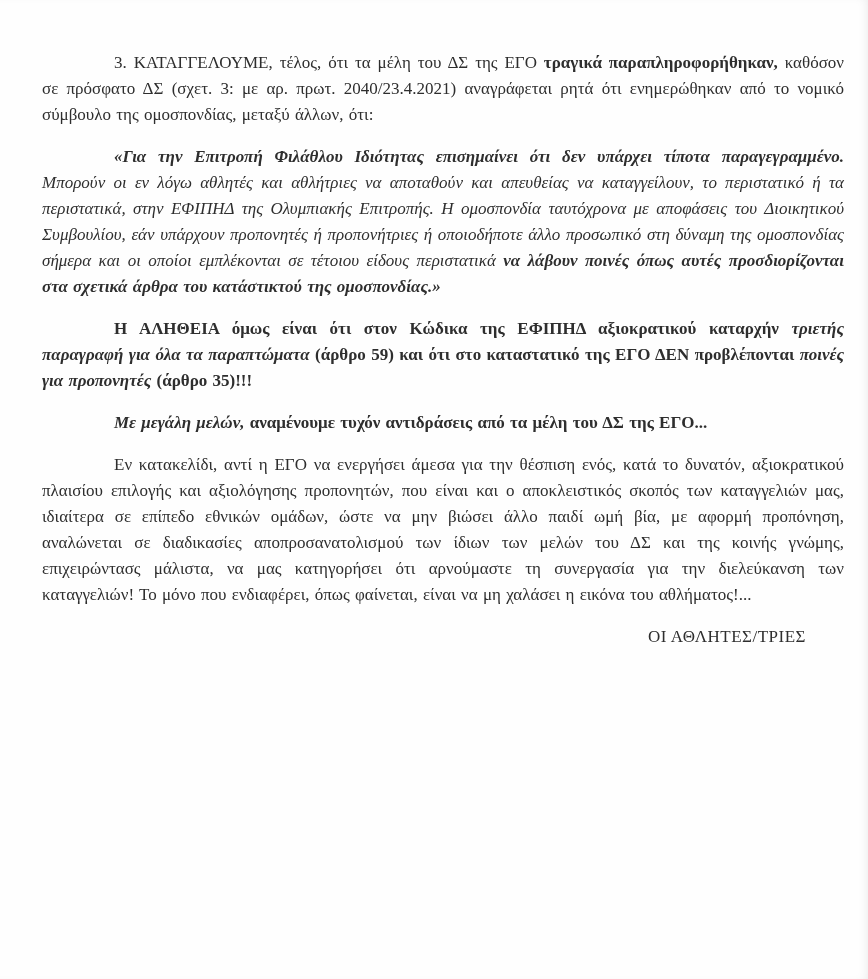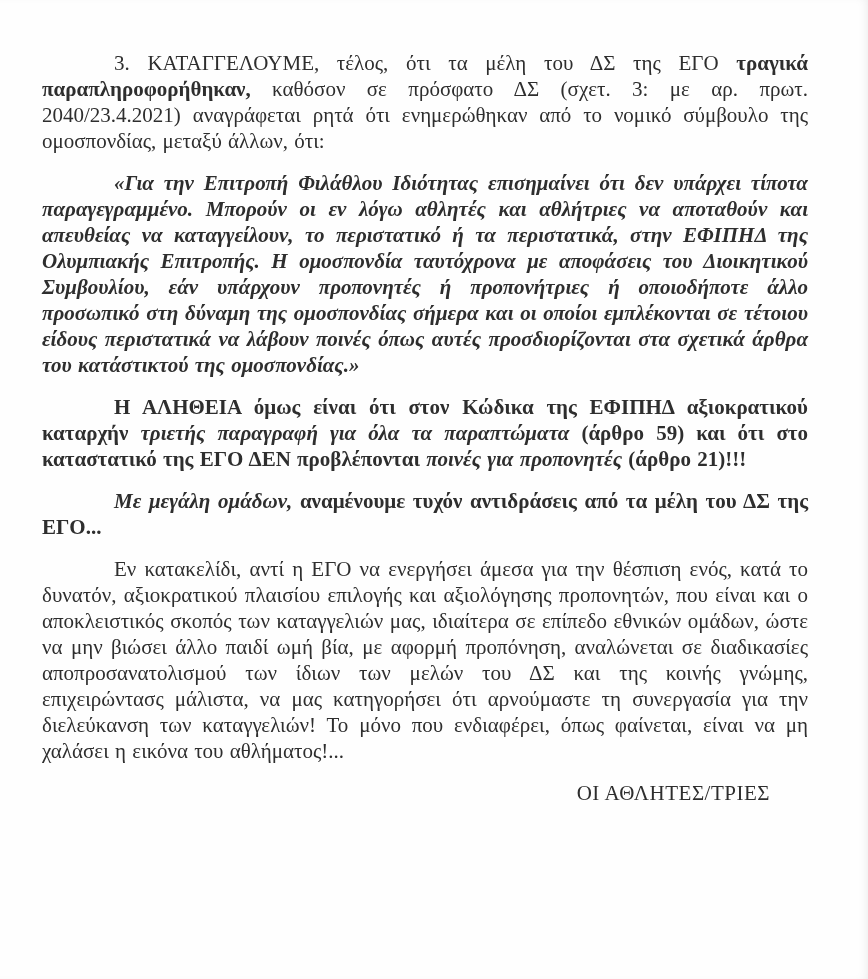--- a/index.html
+++ b/index.html
@@ -10,48 +10,48 @@
   }
   .page {
     position: relative;
     box-sizing: border-box;
     width: 868px;
     min-height: 979px;
     margin: 0 auto;
     background: #fefefe;
     color: #2e2e2e;
     font-family: "Liberation Serif", "DejaVu Serif", serif;
-    font-size: 21px;
+    font-size: 17px;
     line-height: 26px;
-    padding: 50px 60px 60px 42px;
+    padding: 50px 24px 60px 42px;
     box-shadow: inset -6px 0 14px -10px rgba(0,0,0,0.18);
   }
   .doc-body p {
     margin: 0 0 16px 0;
     text-align: justify;
     text-indent: 72px;
     word-spacing: 1px;
   }
   .seg-normal { font-weight: 400; font-style: normal; }
   .seg-bold { font-weight: 700; font-style: normal; }
-  .seg-italic { font-weight: 700; font-style: italic; }
+  .seg-italic { font-weight: 400; font-style: italic; }
   .seg-bold-italic { font-weight: 700; font-style: italic; }
   .signature {
     margin-top: 3px;
     padding-right: 38px;
     text-align: right;
     letter-spacing: 0.5px;
     white-space: nowrap;
   }
 </style>
 </head>
 <body>
 
 <div class="page">
   <div class="doc-body" id="doc-body">
       <p><span class="seg-normal">3. ΚΑΤΑΓΓΕΛΟΥΜΕ, τέλος, ότι τα μέλη του ΔΣ της ΕΓΟ </span><span class="seg-bold">τραγικά παραπληροφορήθηκαν,</span><span class="seg-normal"> καθόσον σε πρόσφατο ΔΣ (σχετ. 3: με αρ. πρωτ. 2040/23.4.2021) αναγράφεται ρητά ότι ενημερώθηκαν από το νομικό σύμβουλο της ομοσπονδίας, μεταξύ άλλων, ότι:</span></p>
       <p><span class="seg-bold-italic">«Για την Επιτροπή Φιλάθλου Ιδιότητας επισημαίνει ότι δεν υπάρχει τίποτα παραγεγραμμένο. </span><span class="seg-italic">Μπορούν οι εν λόγω αθλητές και αθλήτριες να αποταθούν και απευθείας να καταγγείλουν, το περιστατικό ή τα περιστατικά, στην ΕΦΙΠΗΔ της Ολυμπιακής Επιτροπής. Η ομοσπονδία ταυτόχρονα με αποφάσεις του Διοικητικού Συμβουλίου, εάν υπάρχουν προπονητές ή προπονήτριες ή οποιοδήποτε άλλο προσωπικό στη δύναμη της ομοσπονδίας σήμερα και οι οποίοι εμπλέκονται σε τέτοιου είδους περιστατικά </span><span class="seg-bold-italic">να λάβουν ποινές όπως αυτές προσδιορίζονται στα σχετικά άρθρα του κατάστικτού της ομοσπονδίας.»</span></p>
-      <p><span class="seg-bold">Η ΑΛΗΘΕΙΑ όμως είναι ότι στον Κώδικα της ΕΦΙΠΗΔ αξιοκρατικού καταρχήν </span><span class="seg-bold-italic">τριετής παραγραφή για όλα τα παραπτώματα </span><span class="seg-bold">(άρθρο 59) και ότι στο καταστατικό της ΕΓΟ ΔΕΝ προβλέπονται </span><span class="seg-bold-italic">ποινές για προπονητές </span><span class="seg-bold">(άρθρο 21)!!!</span></p>
-      <p><span class="seg-bold-italic">Με μεγάλη ομάδων, </span><span class="seg-bold">αναμένουμε τυχόν αντιδράσεις από τα μέλη του ΔΣ της ΕΓΟ...</span></p>
+      <p><span class="seg-bold">Η ΑΛΗΘΕΙΑ όμως είναι ότι στον Κώδικα της ΕΦΙΠΗΔ αξιοκρατικού καταρχήν </span><span class="seg-bold-italic">τριετής παραγραφή για όλα τα παραπτώματα </span><span class="seg-bold">(άρθρο 59) και ότι στο καταστατικό της ΕΓΟ ΔΕΝ προβλέπονται </span><span class="seg-bold-italic">ποινές για προπονητές </span><span class="seg-bold">(άρθρο 35)!!!</span></p>
+      <p><span class="seg-bold-italic">Με μεγάλη μελών, </span><span class="seg-bold">αναμένουμε τυχόν αντιδράσεις από τα μέλη του ΔΣ της ΕΓΟ...</span></p>
       <p><span class="seg-normal">Εν κατακελίδι, αντί η ΕΓΟ να ενεργήσει άμεσα για την θέσπιση ενός, κατά το δυνατόν, αξιοκρατικού πλαισίου επιλογής και αξιολόγησης προπονητών, που είναι και ο αποκλειστικός σκοπός των καταγγελιών μας, ιδιαίτερα σε επίπεδο εθνικών ομάδων, ώστε να μην βιώσει άλλο παιδί ωμή βία, με αφορμή προπόνηση, αναλώνεται σε διαδικασίες αποπροσανατολισμού των ίδιων των μελών του ΔΣ και της κοινής γνώμης, επιχειρώντασς μάλιστα, να μας κατηγορήσει ότι αρνούμαστε τη συνεργασία για την διελεύκανση των καταγγελιών! Το μόνο που ενδιαφέρει, όπως φαίνεται, είναι να μη χαλάσει η εικόνα του αθλήματος!...</span></p>
     </div>
   <div class="signature">ΟΙ ΑΘΛΗΤΕΣ/ΤΡΙΕΣ</div>
 </div>
 
 </body></html>

